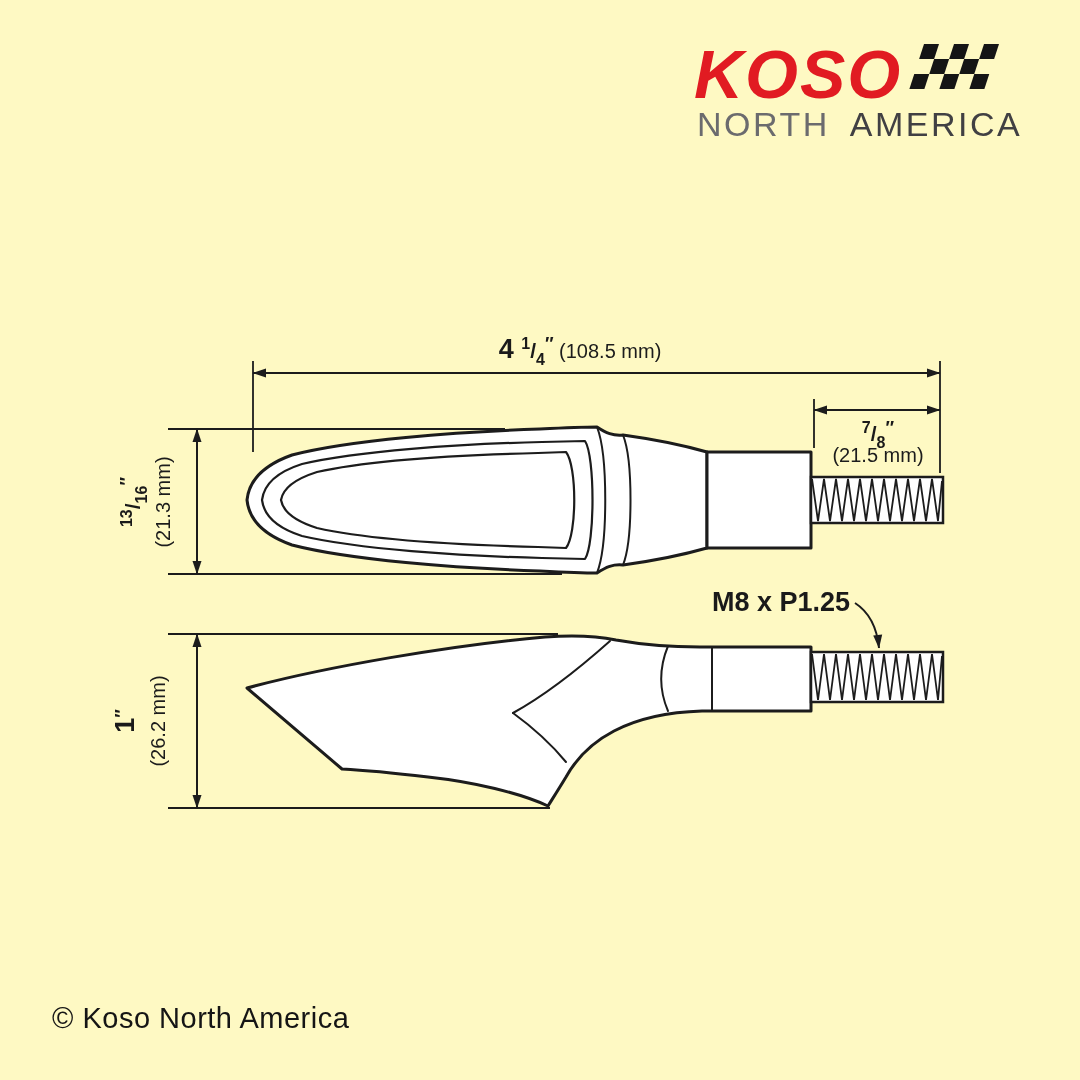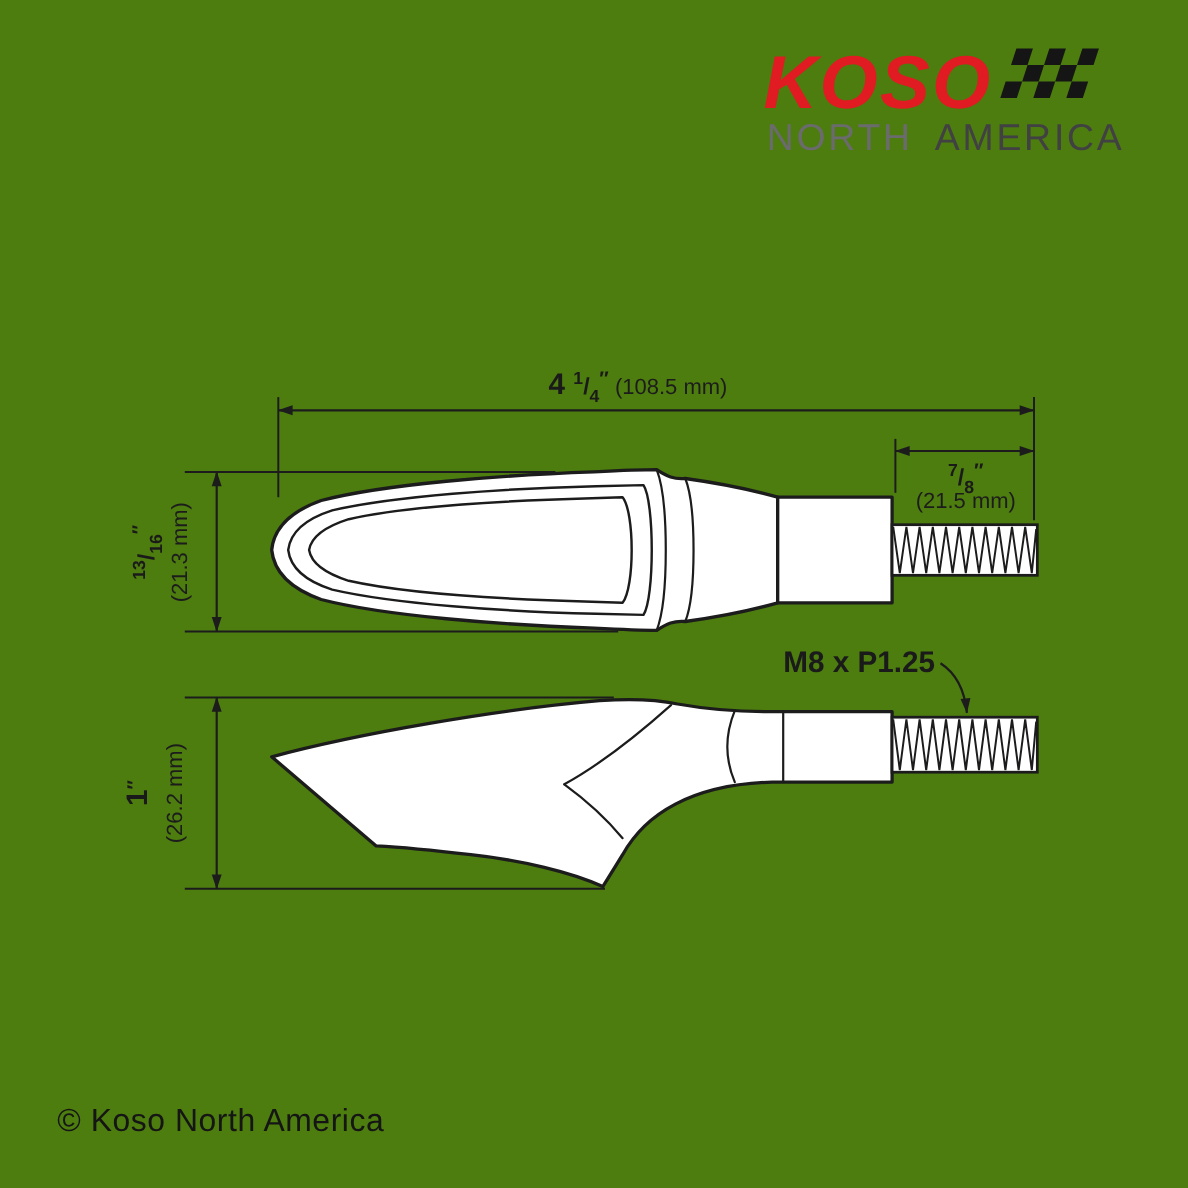--- a/index.html
+++ b/index.html
@@ -1,16 +1,16 @@
 <!DOCTYPE html>
 <html><head>
 <meta charset="utf-8">
 <style>
   html,body{margin:0;padding:0;background:#fff;}
-  .canvas{position:relative;width:1080px;height:1080px;background:#4d7c0f;overflow:hidden;
+  .canvas{position:relative;width:1080px;height:1080px;background:#fef9c3;overflow:hidden;
           font-family:"Liberation Sans","DejaVu Sans",sans-serif;}
   svg{position:absolute;inset:0;display:block;}
   .outline{fill:#ffffff;stroke:#1c1c1c;stroke-width:3;stroke-linejoin:round;stroke-linecap:round;}
   .inner{fill:none;stroke:#1c1c1c;stroke-width:2.2;stroke-linejoin:round;stroke-linecap:round;}
   .thin{fill:none;stroke:#1c1c1c;stroke-width:2;stroke-linecap:round;}
   .dimline{stroke:#1c1c1c;stroke-width:2;fill:none;}
   .extline{stroke:#1c1c1c;stroke-width:1.8;fill:none;}
   .threadbox{fill:#ffffff;stroke:#1c1c1c;stroke-width:2.5;}
   .zig{fill:none;stroke:#1c1c1c;stroke-width:1.8;stroke-linejoin:miter;}
   .arrowhead{fill:#1c1c1c;}

